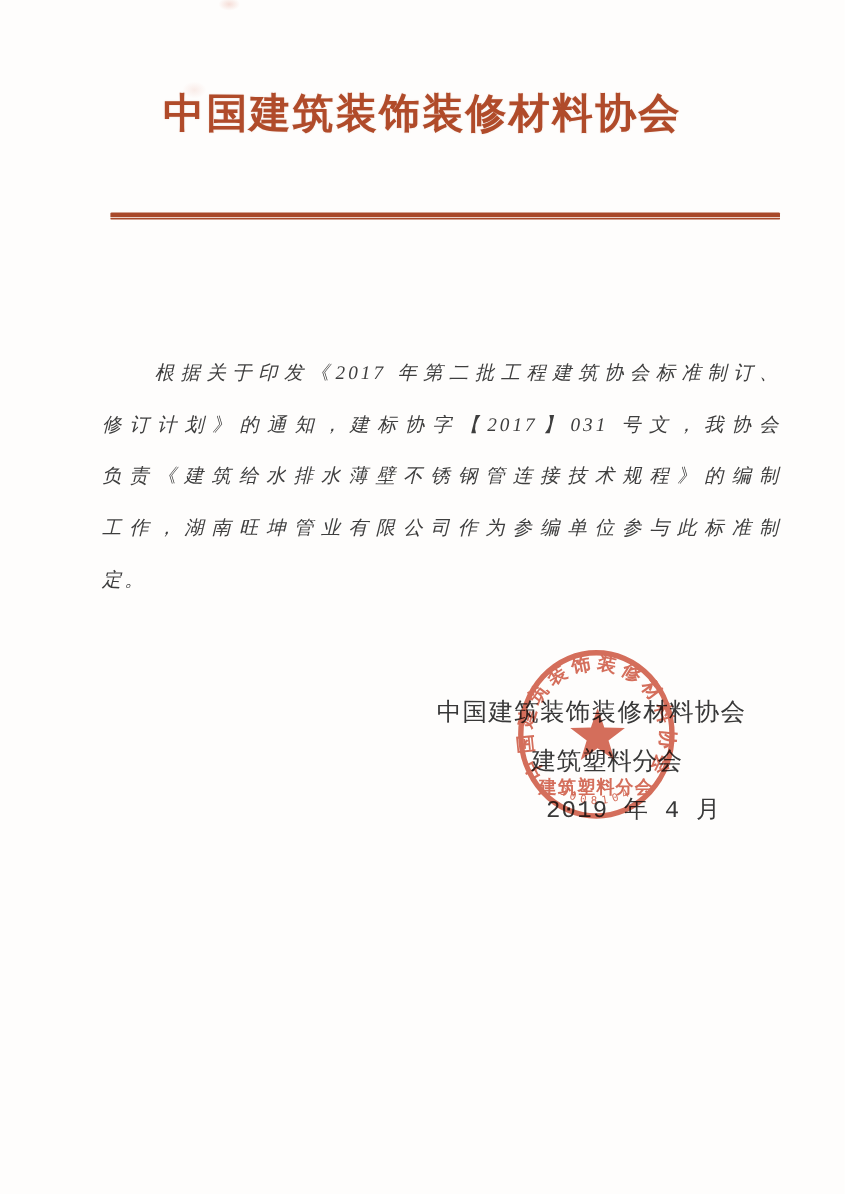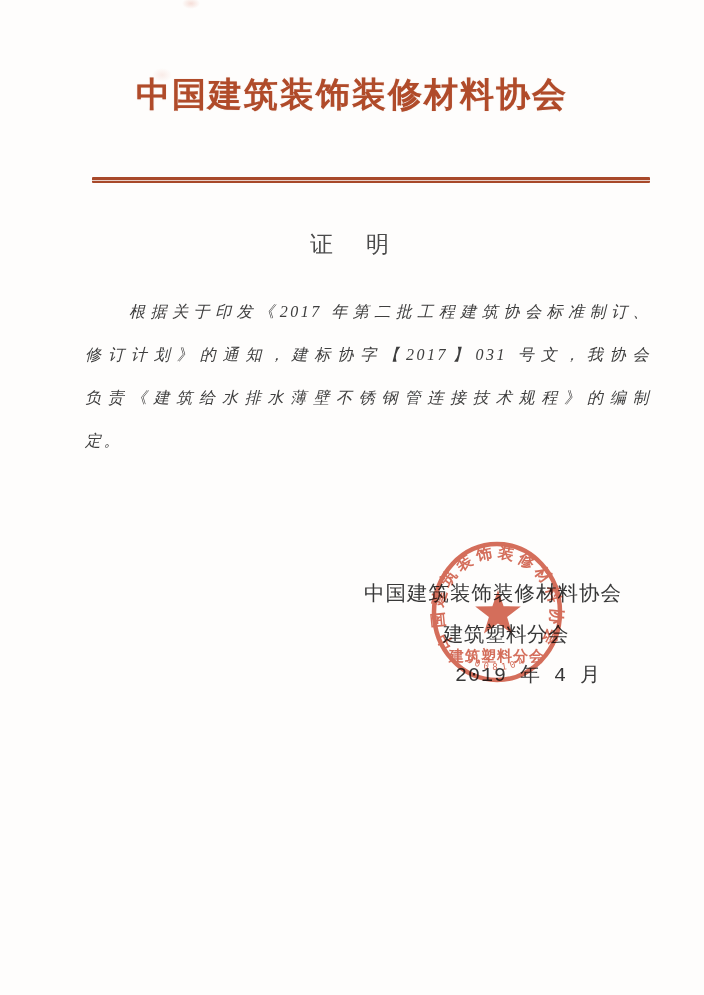--- a/index.html
+++ b/index.html
@@ -93,26 +93,26 @@
 <body>
 
 <div class="page">
 
   <div class="smudge a"></div>
   <div class="smudge b"></div>
 
   <div class="lh-line lh-line1">中国建筑装饰装修材料协会</div>
   <div class="lh-rule"></div>
 
-  <div class="doc-title">证　明</div>
 
   <div class="body-par">
     <div class="body-line indent">根据关于印发《2017 年第二批工程建筑协会标准制订、</div>
     <div class="body-line">修订计划》的通知，建标协字【2017】031 号文，我协会</div>
     <div class="body-line">负责《建筑给水排水薄壁不锈钢管连接技术规程》的编制</div>
+    <div class="body-line">工作，湖南旺坤管业有限公司作为参编单位参与此标准制</div>
     <div class="body-line last">定。</div>
   </div>
 
   <div class="sig sig-org">中国建筑装饰装修材料协会</div>
   <div class="sig sig-branch">建筑塑料分会</div>
   <div class="sig sig-date">2019 年 4 月</div>
 
   <svg class="seal" viewBox="0 0 180 190">
     <ellipse cx="90" cy="94" rx="63" ry="68" fill="none" stroke="var(--seal-red)" stroke-width="4.5"></ellipse>
     <defs>

